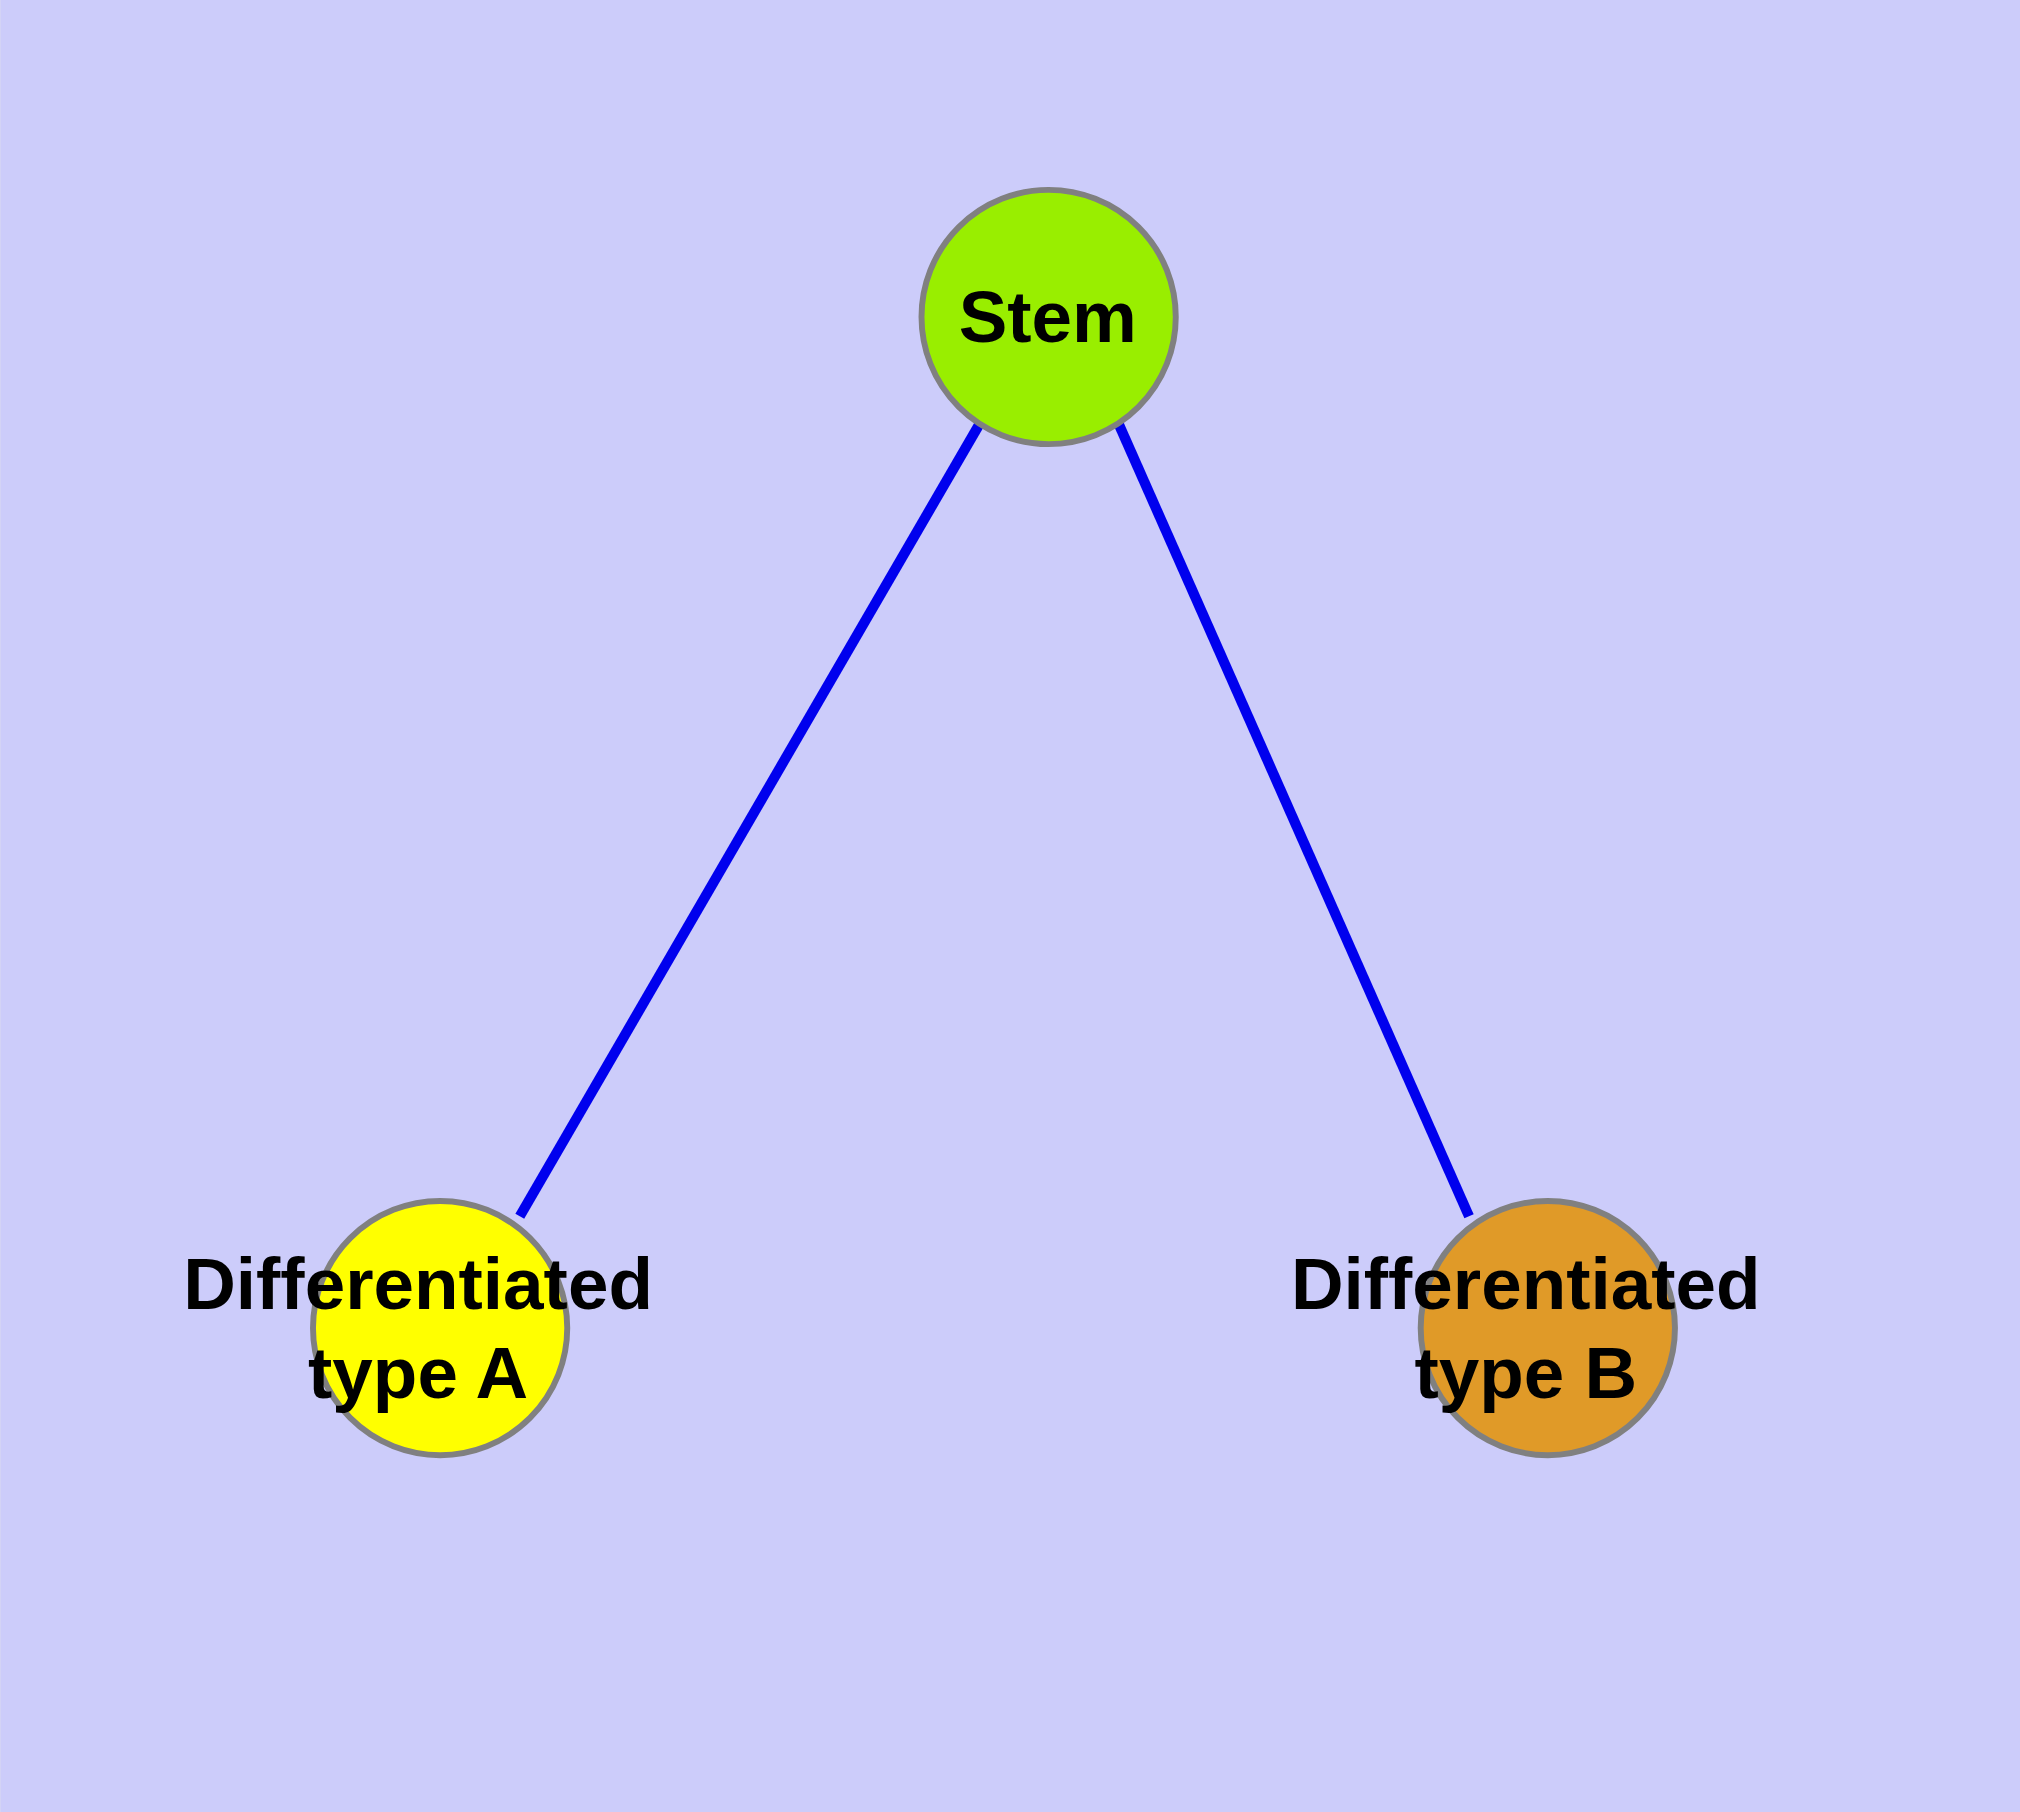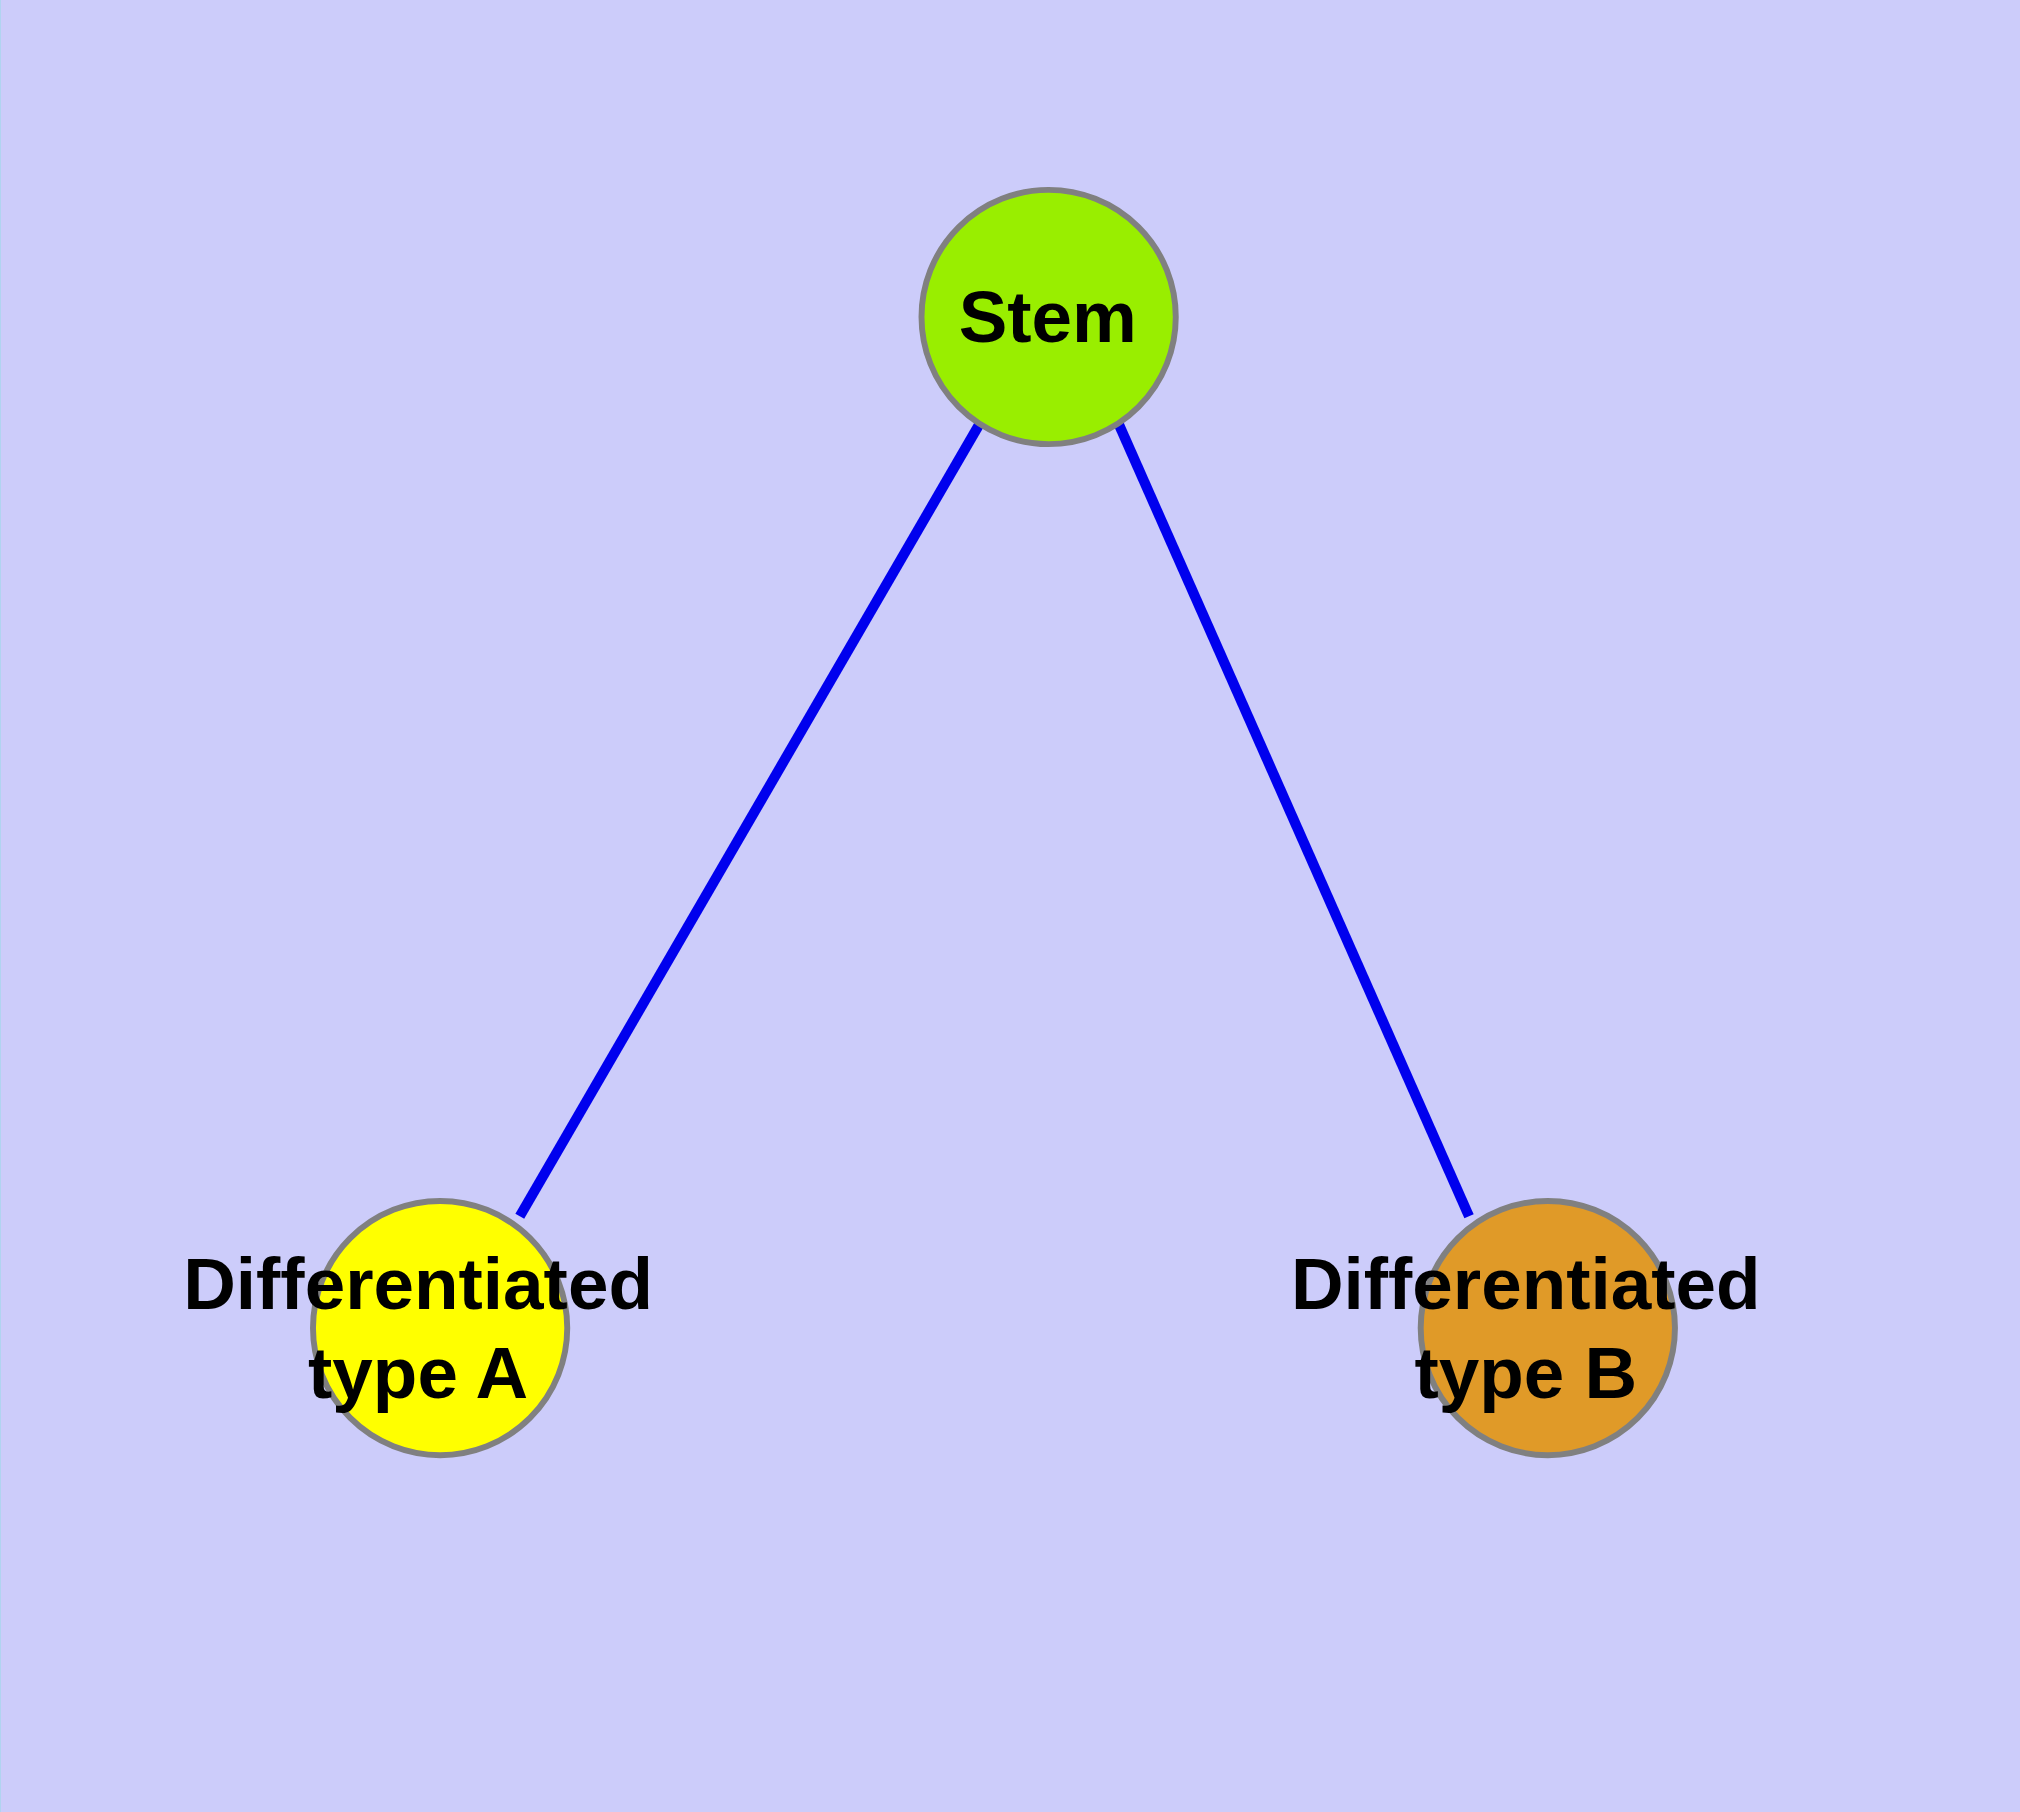--- a/index.html
+++ b/index.html
@@ -36,21 +36,21 @@
     dominant-baseline: alphabetic;
     paint-order: normal;
   }
   .edge-line {
     stroke-linecap: butt;
   }
 </style>
 </head>
 <body style="width: 2021px; height: 1812px; background: rgb(204, 204, 250);">
 
-<div id="canvas-root" style="width: 1703px; height: 1812px; background: #5eead4;">
+<div id="canvas-root" style="width: 1703px; height: 1812px; background: #e5e5e5;">
   <svg id="graph-svg" viewBox="0 0 2384 2138" xmlns="http://www.w3.org/2000/svg" style="width: 2021px; height: 1812px;">
 
     <rect id="bg-rect" x="0" y="0" width="2384" height="2138" fill="#ccccfa"></rect>
 
     <g id="edges-layer">
         <line x1="1155" y1="501" x2="613" y2="1435" stroke="#0000ee" stroke-width="12" class="edge-line"></line>
         <line x1="1320" y1="501" x2="1733" y2="1435" stroke="#0000ee" stroke-width="12" class="edge-line"></line>
       </g>
     <g id="nodes-layer">
         <circle cx="1237" cy="374" r="150" fill="#99ee00" stroke="#808080" stroke-width="7"></circle>

